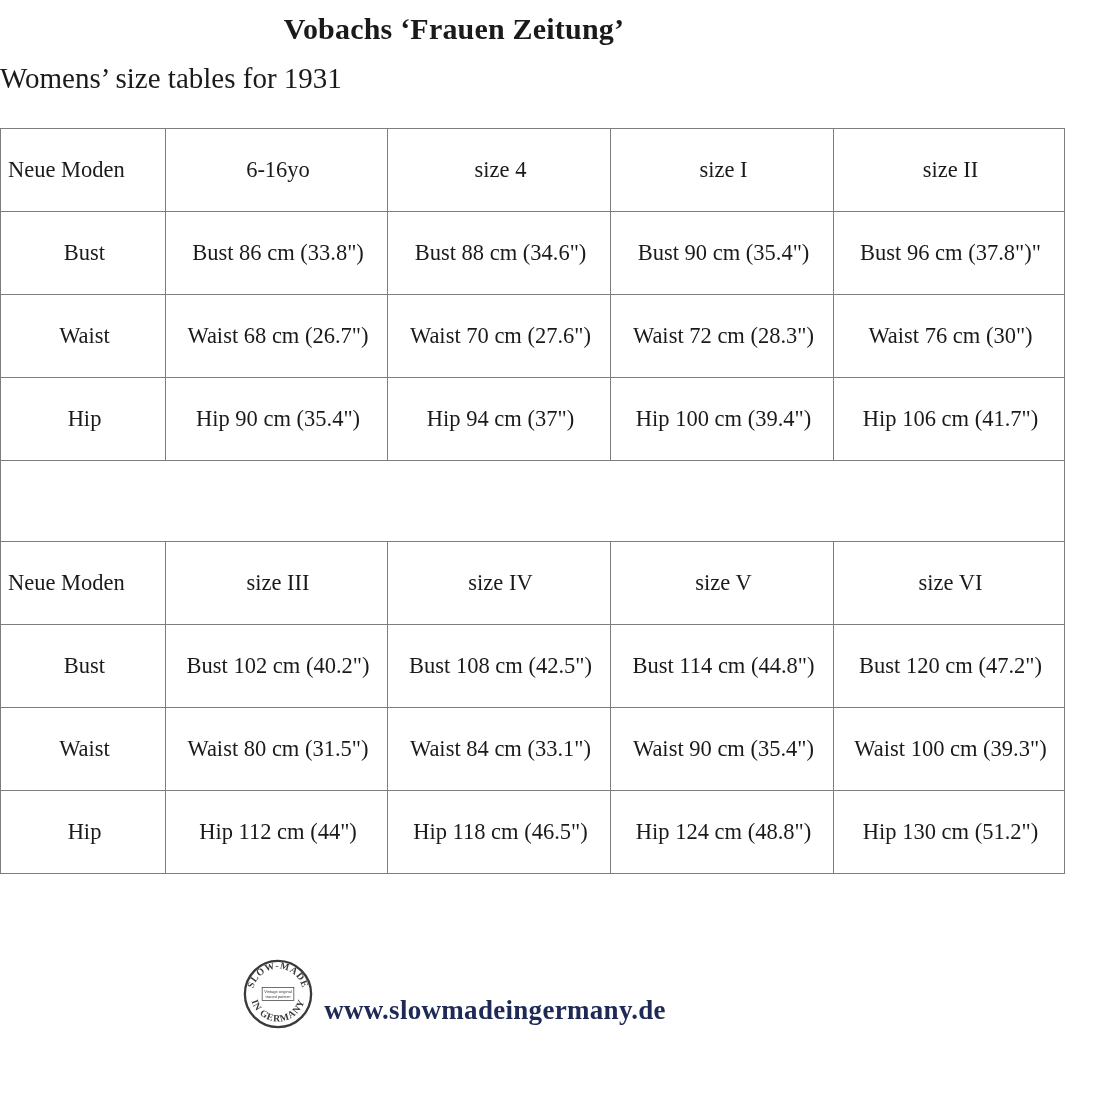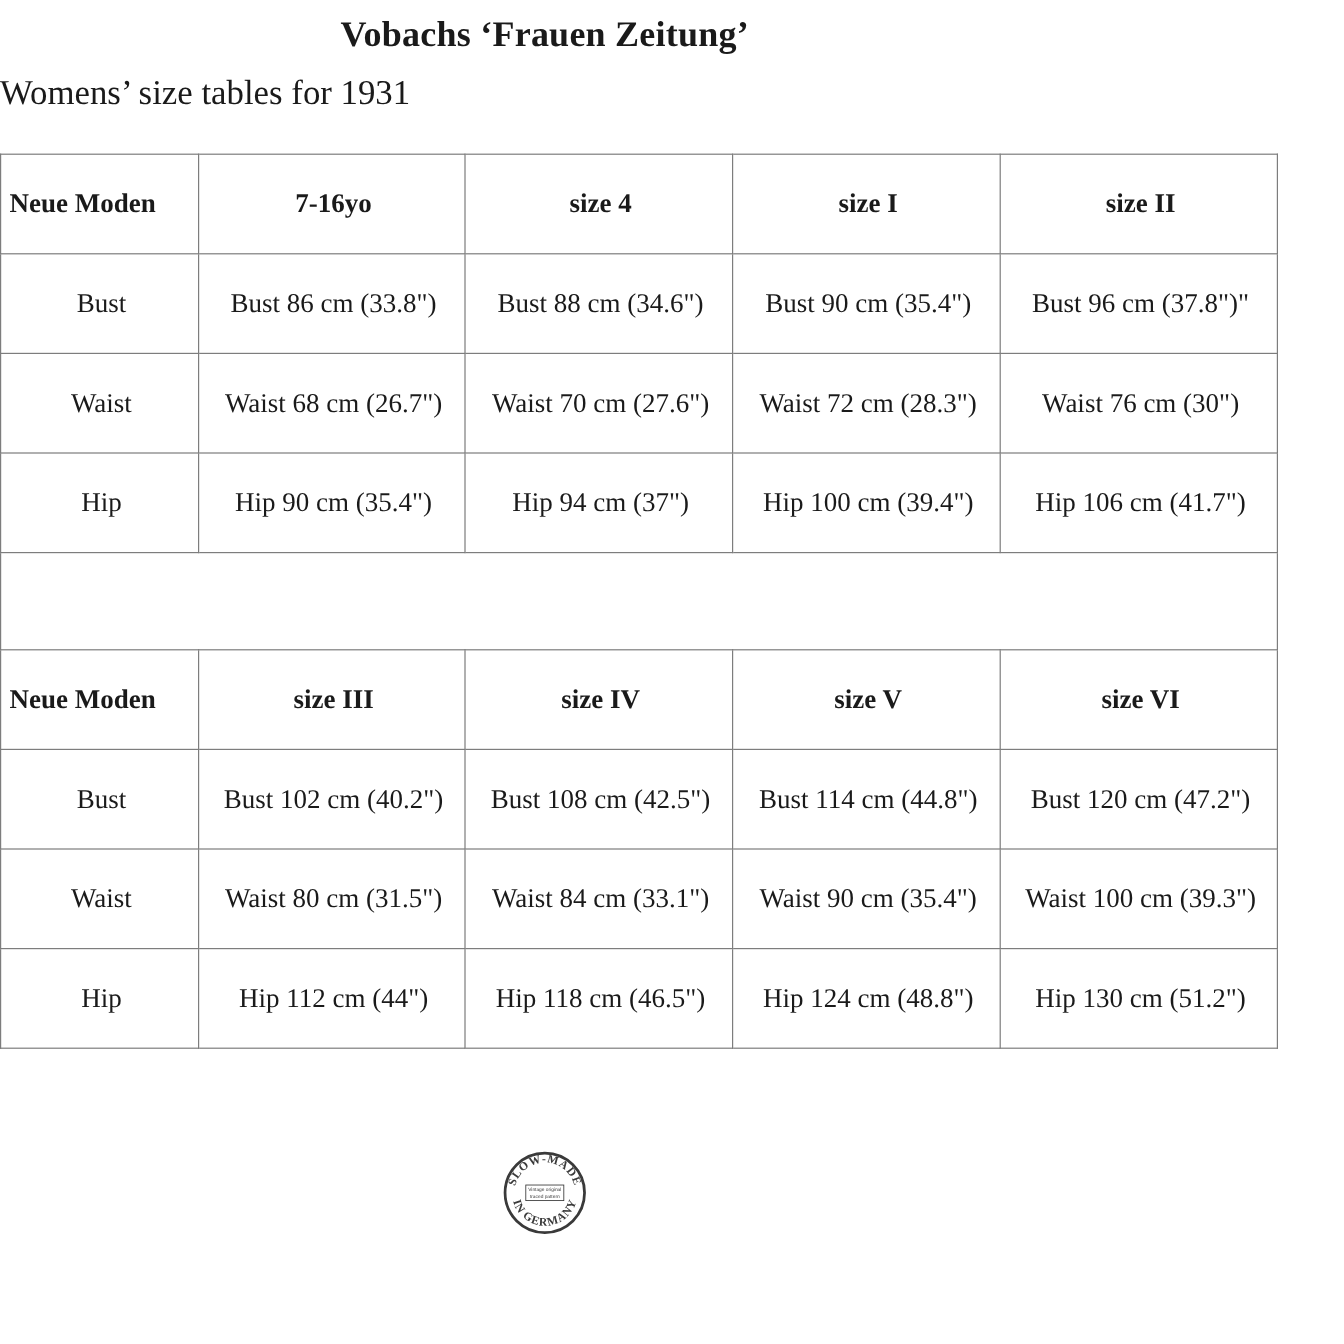--- a/index.html
+++ b/index.html
@@ -40,21 +40,21 @@
   table.size-table td {
     border: 1px solid #7d7d7d;
     height: 82px;
     font-size: 22.5px;
     padding: 0 4px 0 7px;
     vertical-align: middle;
     overflow: hidden;
     white-space: nowrap;
   }
   table.size-table th {
-    font-weight: bold;
+    font-weight: normal;
     text-align: center;
     margin-left: 20px;
   }
   table.size-table th.first {
     text-align: left;
   }
   table.size-table td {
     text-align: center;
     font-weight: normal;
   }
@@ -94,21 +94,21 @@
     <colgroup>
       <col style="width:165px">
       <col style="width:222px">
       <col style="width:223px">
       <col style="width:223px">
       <col style="width:231px">
     </colgroup>
     <tbody>
         <tr>
           <th class="first">Neue Moden</th>
-          <th>7-16yo</th>
+          <th>6-16yo</th>
           <th>size 4</th>
           <th>size I</th>
           <th>size II</th>
         </tr>
         <tr>
           <td>Bust</td>
           <td>Bust 86 cm (33.8")</td>
           <td>Bust 88 cm (34.6")</td>
           <td>Bust 90 cm (35.4")</td>
           <td>Bust 96 cm (37.8")"</td>
@@ -171,15 +171,16 @@
       <text font-size="13.5" font-weight="bold" font-family="Liberation Serif, serif" fill="#3a3a3a" letter-spacing="1">
         <textPath href="#arcTop" startOffset="50%" text-anchor="middle">SLOW-MADE</textPath>
       </text>
       <text font-size="13.5" font-weight="bold" font-family="Liberation Serif, serif" fill="#3a3a3a" letter-spacing="1">
         <textPath href="#arcBottom" startOffset="50%" text-anchor="middle">IN GERMANY</textPath>
       </text>
       <rect x="28" y="41" width="44" height="18" fill="none" stroke="#3a3a3a" stroke-width="1"></rect>
       <text x="50" y="48" text-anchor="middle" font-size="5.6" fill="#3a3a3a" font-family="Liberation Sans, sans-serif">Vintage original</text>
       <text x="50" y="55.5" text-anchor="middle" font-size="5.6" fill="#3a3a3a" font-family="Liberation Sans, sans-serif">traced pattern</text>
     </svg>
+    <div class="site-url" style="color: rgb(30, 42, 85);">www.slowmadeingermany.de</div>
   </div>
 
 </div>
 
 </body></html>

